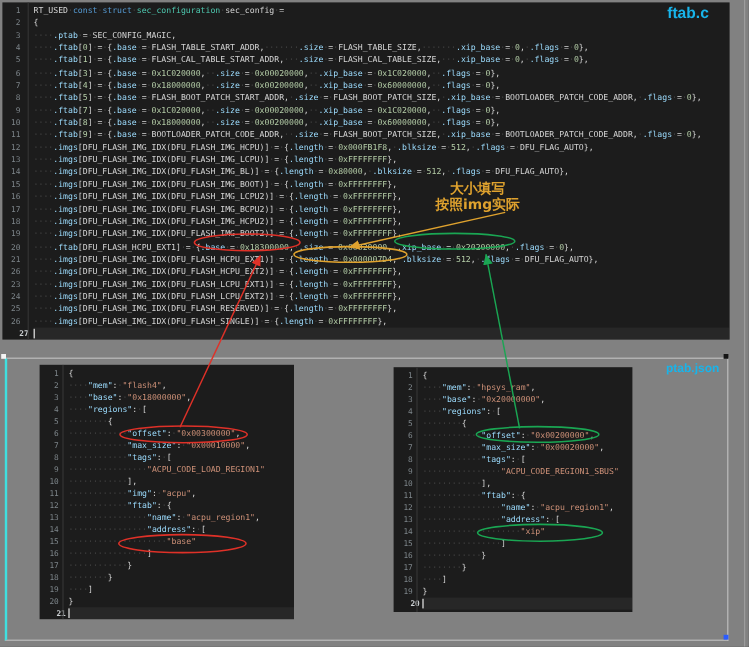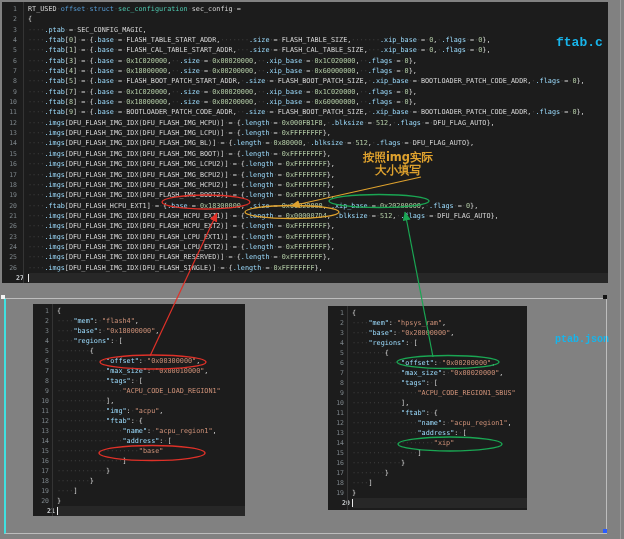--- a/index.html
+++ b/index.html
@@ -15,21 +15,21 @@
   .cl.active{background:rgba(255,255,255,0.05);}
   .tk-p{color:#d4d4d4;}
   .tk-w{color:#474747;}
   .tk-f{color:#9cdcfe;}
   .tk-key{color:#9cdcfe;}
   .tk-s{color:#ce9178;}
   .tk-k{color:#569cd6;}
   .tk-t{color:#4ec9b0;}
   .tk-n{color:#b5cea8;}
   .cursor{position:absolute;left:0;top:1px;width:1px;height:8px;background:#e8e8e8;}
-  .file-label{position:absolute;font-family:Liberation Mono, monospace;font-weight:bold;margin-top:32px;}
+  .file-label{position:absolute;font-family:Liberation Sans, sans-serif;font-weight:bold;}
   #ftab-label{left:556px;top:3px;font-size:13px;}
   #ptab-label{left:555px;top:302px;font-size:10px;}
   #note{position:absolute;left:340px;top:151px;width:116px;text-align:center;font-family:"DejaVu Sans",sans-serif;font-size:11.5px;line-height:13px;font-weight:bold;}
   #overlay{position:absolute;left:0;top:0;width:624px;height:539px;pointer-events:none;}
   #sel-rect{position:absolute;left:4px;top:298px;width:600px;height:234px;border:1px solid rgba(238,238,238,0.55);border-left:2px solid #3fe0e0;}
   .handle{position:absolute;width:4px;height:4px;}
   #h-tl{left:1px;top:295px;background:#f4f4f4;}
   #h-tr{left:603px;top:295px;background:#141414;}
   #h-br{left:603px;top:529px;background:#2b5cff;}
   #winline{position:absolute;left:620px;top:0;width:1px;height:539px;background:rgba(255,255,255,0.22);}
@@ -64,21 +64,21 @@
         <div class="ln">21</div>
         <div class="ln">26</div>
         <div class="ln">23</div>
         <div class="ln">24</div>
         <div class="ln">25</div>
         <div class="ln">26</div>
         <div class="ln active">27</div>
       </div>
     <div class="guide" style="left:21px;"></div>
     <div class="codecol">
-        <div class="cl"><span class="tk-p">RT_USED</span><span class="tk-w">·</span><span class="tk-k">offset</span><span class="tk-w">·</span><span class="tk-k">struct</span><span class="tk-w">·</span><span class="tk-t">sec_configuration</span><span class="tk-w">·</span><span class="tk-p">sec_config</span><span class="tk-w">·</span><span class="tk-p">=</span></div>
+        <div class="cl"><span class="tk-p">RT_USED</span><span class="tk-w">·</span><span class="tk-k">const</span><span class="tk-w">·</span><span class="tk-k">struct</span><span class="tk-w">·</span><span class="tk-t">sec_configuration</span><span class="tk-w">·</span><span class="tk-p">sec_config</span><span class="tk-w">·</span><span class="tk-p">=</span></div>
         <div class="cl"><span class="tk-p">{</span></div>
         <div class="cl"><span class="tk-w">····</span><span class="tk-f">.ptab</span><span class="tk-w">·</span><span class="tk-p">=</span><span class="tk-w">·</span><span class="tk-p">SEC_CONFIG_MAGIC</span><span class="tk-p">,</span></div>
         <div class="cl"><span class="tk-w">····</span><span class="tk-f">.ftab</span><span class="tk-p">[</span><span class="tk-n">0</span><span class="tk-p">]</span><span class="tk-w">·</span><span class="tk-p">=</span><span class="tk-w">·</span><span class="tk-p">{</span><span class="tk-f">.base</span><span class="tk-w">·</span><span class="tk-p">=</span><span class="tk-w">·</span><span class="tk-p">FLASH_TABLE_START_ADDR</span><span class="tk-p">,</span><span class="tk-w">·······</span><span class="tk-f">.size</span><span class="tk-w">·</span><span class="tk-p">=</span><span class="tk-w">·</span><span class="tk-p">FLASH_TABLE_SIZE</span><span class="tk-p">,</span><span class="tk-w">·······</span><span class="tk-f">.xip_base</span><span class="tk-w">·</span><span class="tk-p">=</span><span class="tk-w">·</span><span class="tk-n">0</span><span class="tk-p">,</span><span class="tk-w">·</span><span class="tk-f">.flags</span><span class="tk-w">·</span><span class="tk-p">=</span><span class="tk-w">·</span><span class="tk-n">0</span><span class="tk-p">},</span></div>
         <div class="cl"><span class="tk-w">····</span><span class="tk-f">.ftab</span><span class="tk-p">[</span><span class="tk-n">1</span><span class="tk-p">]</span><span class="tk-w">·</span><span class="tk-p">=</span><span class="tk-w">·</span><span class="tk-p">{</span><span class="tk-f">.base</span><span class="tk-w">·</span><span class="tk-p">=</span><span class="tk-w">·</span><span class="tk-p">FLASH_CAL_TABLE_START_ADDR</span><span class="tk-p">,</span><span class="tk-w">···</span><span class="tk-f">.size</span><span class="tk-w">·</span><span class="tk-p">=</span><span class="tk-w">·</span><span class="tk-p">FLASH_CAL_TABLE_SIZE</span><span class="tk-p">,</span><span class="tk-w">···</span><span class="tk-f">.xip_base</span><span class="tk-w">·</span><span class="tk-p">=</span><span class="tk-w">·</span><span class="tk-n">0</span><span class="tk-p">,</span><span class="tk-w">·</span><span class="tk-f">.flags</span><span class="tk-w">·</span><span class="tk-p">=</span><span class="tk-w">·</span><span class="tk-n">0</span><span class="tk-p">},</span></div>
         <div class="cl"><span class="tk-w">····</span><span class="tk-f">.ftab</span><span class="tk-p">[</span><span class="tk-n">3</span><span class="tk-p">]</span><span class="tk-w">·</span><span class="tk-p">=</span><span class="tk-w">·</span><span class="tk-p">{</span><span class="tk-f">.base</span><span class="tk-w">·</span><span class="tk-p">=</span><span class="tk-w">·</span><span class="tk-n">0x1C020000</span><span class="tk-p">,</span><span class="tk-w">··</span><span class="tk-f">.size</span><span class="tk-w">·</span><span class="tk-p">=</span><span class="tk-w">·</span><span class="tk-n">0x00020000</span><span class="tk-p">,</span><span class="tk-w">··</span><span class="tk-f">.xip_base</span><span class="tk-w">·</span><span class="tk-p">=</span><span class="tk-w">·</span><span class="tk-n">0x1C020000</span><span class="tk-p">,</span><span class="tk-w">··</span><span class="tk-f">.flags</span><span class="tk-w">·</span><span class="tk-p">=</span><span class="tk-w">·</span><span class="tk-n">0</span><span class="tk-p">},</span></div>
         <div class="cl"><span class="tk-w">····</span><span class="tk-f">.ftab</span><span class="tk-p">[</span><span class="tk-n">4</span><span class="tk-p">]</span><span class="tk-w">·</span><span class="tk-p">=</span><span class="tk-w">·</span><span class="tk-p">{</span><span class="tk-f">.base</span><span class="tk-w">·</span><span class="tk-p">=</span><span class="tk-w">·</span><span class="tk-n">0x18000000</span><span class="tk-p">,</span><span class="tk-w">··</span><span class="tk-f">.size</span><span class="tk-w">·</span><span class="tk-p">=</span><span class="tk-w">·</span><span class="tk-n">0x00200000</span><span class="tk-p">,</span><span class="tk-w">··</span><span class="tk-f">.xip_base</span><span class="tk-w">·</span><span class="tk-p">=</span><span class="tk-w">·</span><span class="tk-n">0x60000000</span><span class="tk-p">,</span><span class="tk-w">··</span><span class="tk-f">.flags</span><span class="tk-w">·</span><span class="tk-p">=</span><span class="tk-w">·</span><span class="tk-n">0</span><span class="tk-p">},</span></div>
         <div class="cl"><span class="tk-w">····</span><span class="tk-f">.ftab</span><span class="tk-p">[</span><span class="tk-n">5</span><span class="tk-p">]</span><span class="tk-w">·</span><span class="tk-p">=</span><span class="tk-w">·</span><span class="tk-p">{</span><span class="tk-f">.base</span><span class="tk-w">·</span><span class="tk-p">=</span><span class="tk-w">·</span><span class="tk-p">FLASH_BOOT_PATCH_START_ADDR</span><span class="tk-p">,</span><span class="tk-w">·</span><span class="tk-f">.size</span><span class="tk-w">·</span><span class="tk-p">=</span><span class="tk-w">·</span><span class="tk-p">FLASH_BOOT_PATCH_SIZE</span><span class="tk-p">,</span><span class="tk-w">·</span><span class="tk-f">.xip_base</span><span class="tk-w">·</span><span class="tk-p">=</span><span class="tk-w">·</span><span class="tk-p">BOOTLOADER_PATCH_CODE_ADDR</span><span class="tk-p">,</span><span class="tk-w">·</span><span class="tk-f">.flags</span><span class="tk-w">·</span><span class="tk-p">=</span><span class="tk-w">·</span><span class="tk-n">0</span><span class="tk-p">},</span></div>
         <div class="cl"><span class="tk-w">····</span><span class="tk-f">.ftab</span><span class="tk-p">[</span><span class="tk-n">7</span><span class="tk-p">]</span><span class="tk-w">·</span><span class="tk-p">=</span><span class="tk-w">·</span><span class="tk-p">{</span><span class="tk-f">.base</span><span class="tk-w">·</span><span class="tk-p">=</span><span class="tk-w">·</span><span class="tk-n">0x1C020000</span><span class="tk-p">,</span><span class="tk-w">··</span><span class="tk-f">.size</span><span class="tk-w">·</span><span class="tk-p">=</span><span class="tk-w">·</span><span class="tk-n">0x00020000</span><span class="tk-p">,</span><span class="tk-w">··</span><span class="tk-f">.xip_base</span><span class="tk-w">·</span><span class="tk-p">=</span><span class="tk-w">·</span><span class="tk-n">0x1C020000</span><span class="tk-p">,</span><span class="tk-w">··</span><span class="tk-f">.flags</span><span class="tk-w">·</span><span class="tk-p">=</span><span class="tk-w">·</span><span class="tk-n">0</span><span class="tk-p">},</span></div>
         <div class="cl"><span class="tk-w">····</span><span class="tk-f">.ftab</span><span class="tk-p">[</span><span class="tk-n">8</span><span class="tk-p">]</span><span class="tk-w">·</span><span class="tk-p">=</span><span class="tk-w">·</span><span class="tk-p">{</span><span class="tk-f">.base</span><span class="tk-w">·</span><span class="tk-p">=</span><span class="tk-w">·</span><span class="tk-n">0x18000000</span><span class="tk-p">,</span><span class="tk-w">··</span><span class="tk-f">.size</span><span class="tk-w">·</span><span class="tk-p">=</span><span class="tk-w">·</span><span class="tk-n">0x00200000</span><span class="tk-p">,</span><span class="tk-w">··</span><span class="tk-f">.xip_base</span><span class="tk-w">·</span><span class="tk-p">=</span><span class="tk-w">·</span><span class="tk-n">0x60000000</span><span class="tk-p">,</span><span class="tk-w">··</span><span class="tk-f">.flags</span><span class="tk-w">·</span><span class="tk-p">=</span><span class="tk-w">·</span><span class="tk-n">0</span><span class="tk-p">},</span></div>
         <div class="cl"><span class="tk-w">····</span><span class="tk-f">.ftab</span><span class="tk-p">[</span><span class="tk-n">9</span><span class="tk-p">]</span><span class="tk-w">·</span><span class="tk-p">=</span><span class="tk-w">·</span><span class="tk-p">{</span><span class="tk-f">.base</span><span class="tk-w">·</span><span class="tk-p">=</span><span class="tk-w">·</span><span class="tk-p">BOOTLOADER_PATCH_CODE_ADDR</span><span class="tk-p">,</span><span class="tk-w">··</span><span class="tk-f">.size</span><span class="tk-w">·</span><span class="tk-p">=</span><span class="tk-w">·</span><span class="tk-p">FLASH_BOOT_PATCH_SIZE</span><span class="tk-p">,</span><span class="tk-w">·</span><span class="tk-f">.xip_base</span><span class="tk-w">·</span><span class="tk-p">=</span><span class="tk-w">·</span><span class="tk-p">BOOTLOADER_PATCH_CODE_ADDR</span><span class="tk-p">,</span><span class="tk-w">·</span><span class="tk-f">.flags</span><span class="tk-w">·</span><span class="tk-p">=</span><span class="tk-w">·</span><span class="tk-n">0</span><span class="tk-p">},</span></div>
@@ -195,22 +195,22 @@
         <div class="cl"><span class="tk-w">············</span><span class="tk-p">}</span></div>
         <div class="cl"><span class="tk-w">········</span><span class="tk-p">}</span></div>
         <div class="cl"><span class="tk-w">····</span><span class="tk-p">]</span></div>
         <div class="cl"><span class="tk-p">}</span></div>
         <div class="cl active"><span class="cursor"></span></div>
       </div>
   </div>
   <div class="file-label" id="ptab-label" style="color: rgb(24, 180, 234);">ptab.json</div>
 
   <div id="note" style="color: rgb(223, 162, 46);">
+    <div>大小填写</div>
     <div>按照img实际</div>
-    <div>大小填写</div>
   </div>
 
   <div id="sel-rect"></div>
   <div class="handle" id="h-tl"></div>
   <div class="handle" id="h-tr"></div>
   <div class="handle" id="h-br"></div>
   <div id="winline"></div>
 
   <svg id="overlay" viewBox="0 0 624 539">
     <defs>

